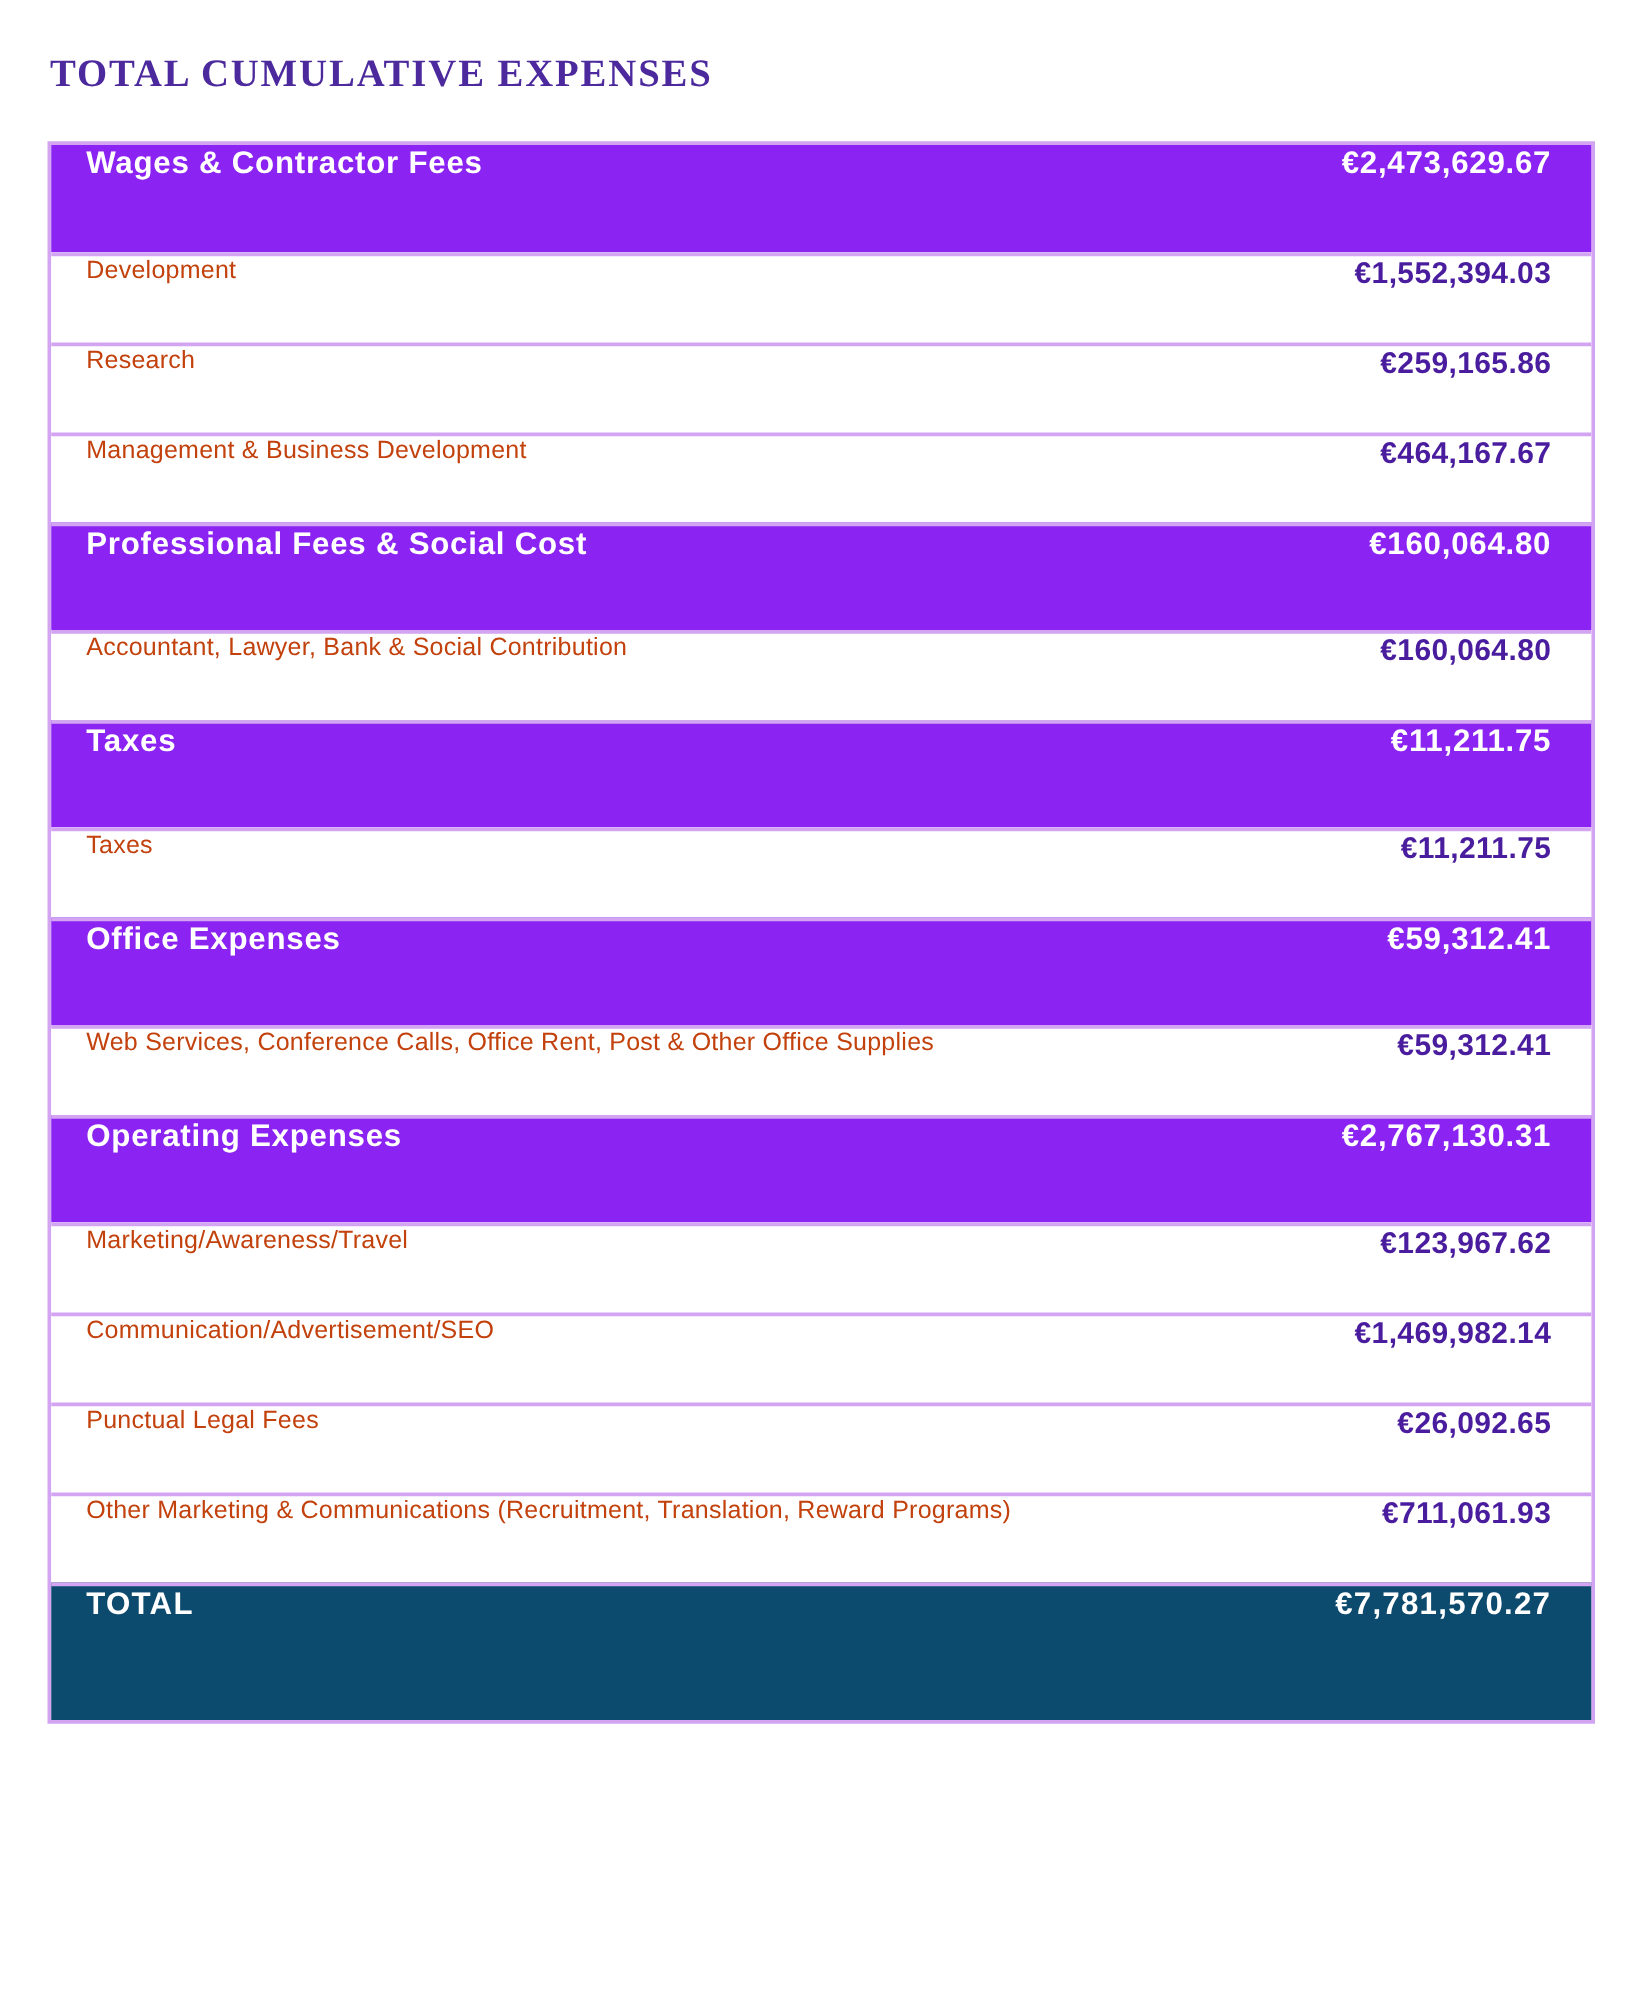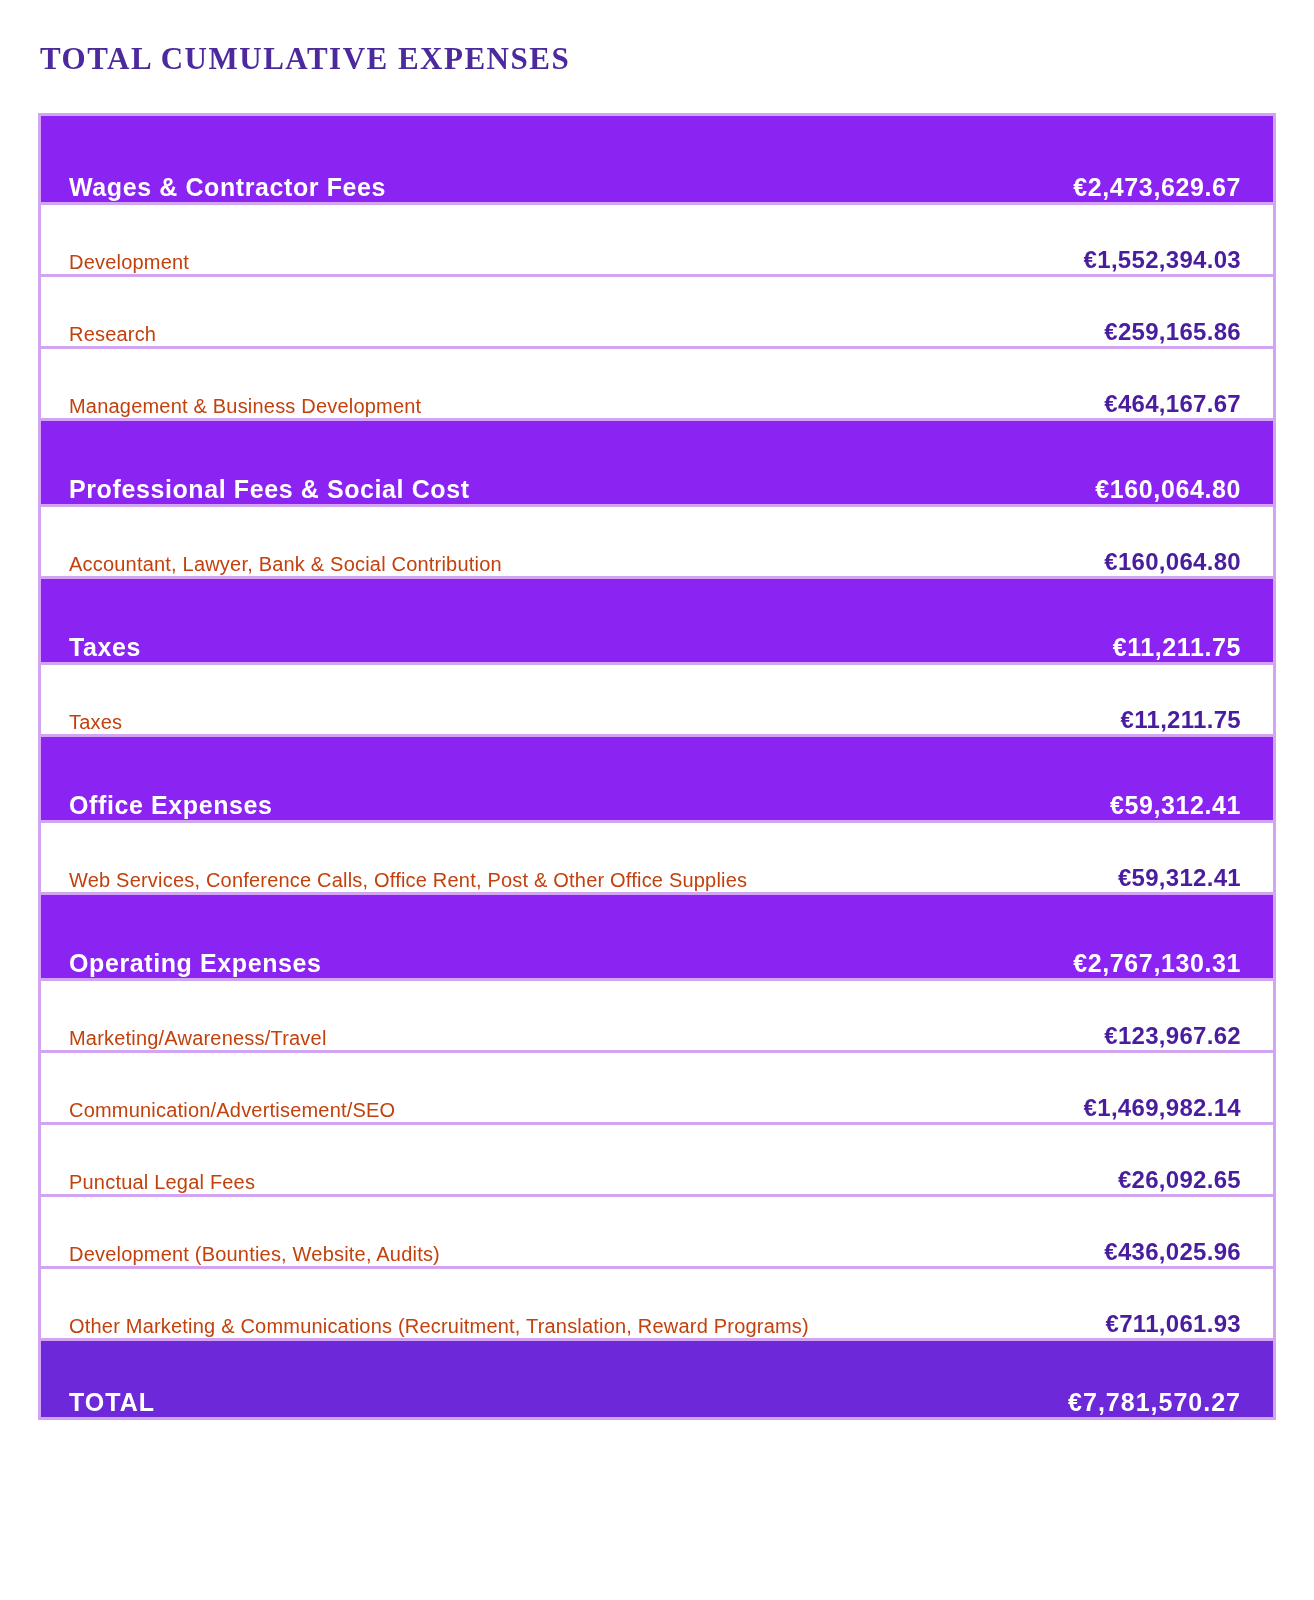--- a/index.html
+++ b/index.html
@@ -26,21 +26,21 @@
   }
   .expense-table {
     margin: 37px 38px 0 38px;
     width: 1238px;
     border: 3px solid #d2a4f2;
     background: #ffffff;
   }
   .row {
     display: flex;
     justify-content: space-between;
-    align-items: flex-end;
+    align-items: flex-start;
     padding: 0 32px 0 28px;
   }
   .row + .row { border-top: 3px solid #d2a4f2; }
   .row.section {
     background: #8b23f3;
     height: 86px;
   }
   .row.section .label,
   .row.section .amount {
     color: #ffffff;
@@ -60,22 +60,22 @@
     padding-right: 24px;
   }
   .row.item .amount {
     color: #4a1d9e;
     font-size: 24px;
     font-weight: 700;
     letter-spacing: 0.3px;
     white-space: nowrap;
   }
   .row.total {
-    background: #6d28d9;
-    height: 79px;
+    background: #0c4a6e;
+    height: 110px;
   }
   .row.total .label,
   .row.total .amount {
     color: #ffffff;
     font-size: 25px;
     font-weight: 700;
     letter-spacing: 1px;
   }
 </style>
 </head>
@@ -135,24 +135,20 @@
       </div>
       <div class="row item">
         <span class="label">Communication/Advertisement/SEO</span>
         <span class="amount">€1,469,982.14</span>
       </div>
       <div class="row item">
         <span class="label">Punctual Legal Fees</span>
         <span class="amount">€26,092.65</span>
       </div>
       <div class="row item">
-        <span class="label">Development (Bounties, Website, Audits)</span>
-        <span class="amount">€436,025.96</span>
-      </div>
-      <div class="row item">
         <span class="label">Other Marketing &amp; Communications (Recruitment, Translation, Reward Programs)</span>
         <span class="amount">€711,061.93</span>
       </div>
       <div class="row total">
         <span class="label">TOTAL</span>
         <span class="amount">€7,781,570.27</span>
       </div>
     </div>
 </div>
 

